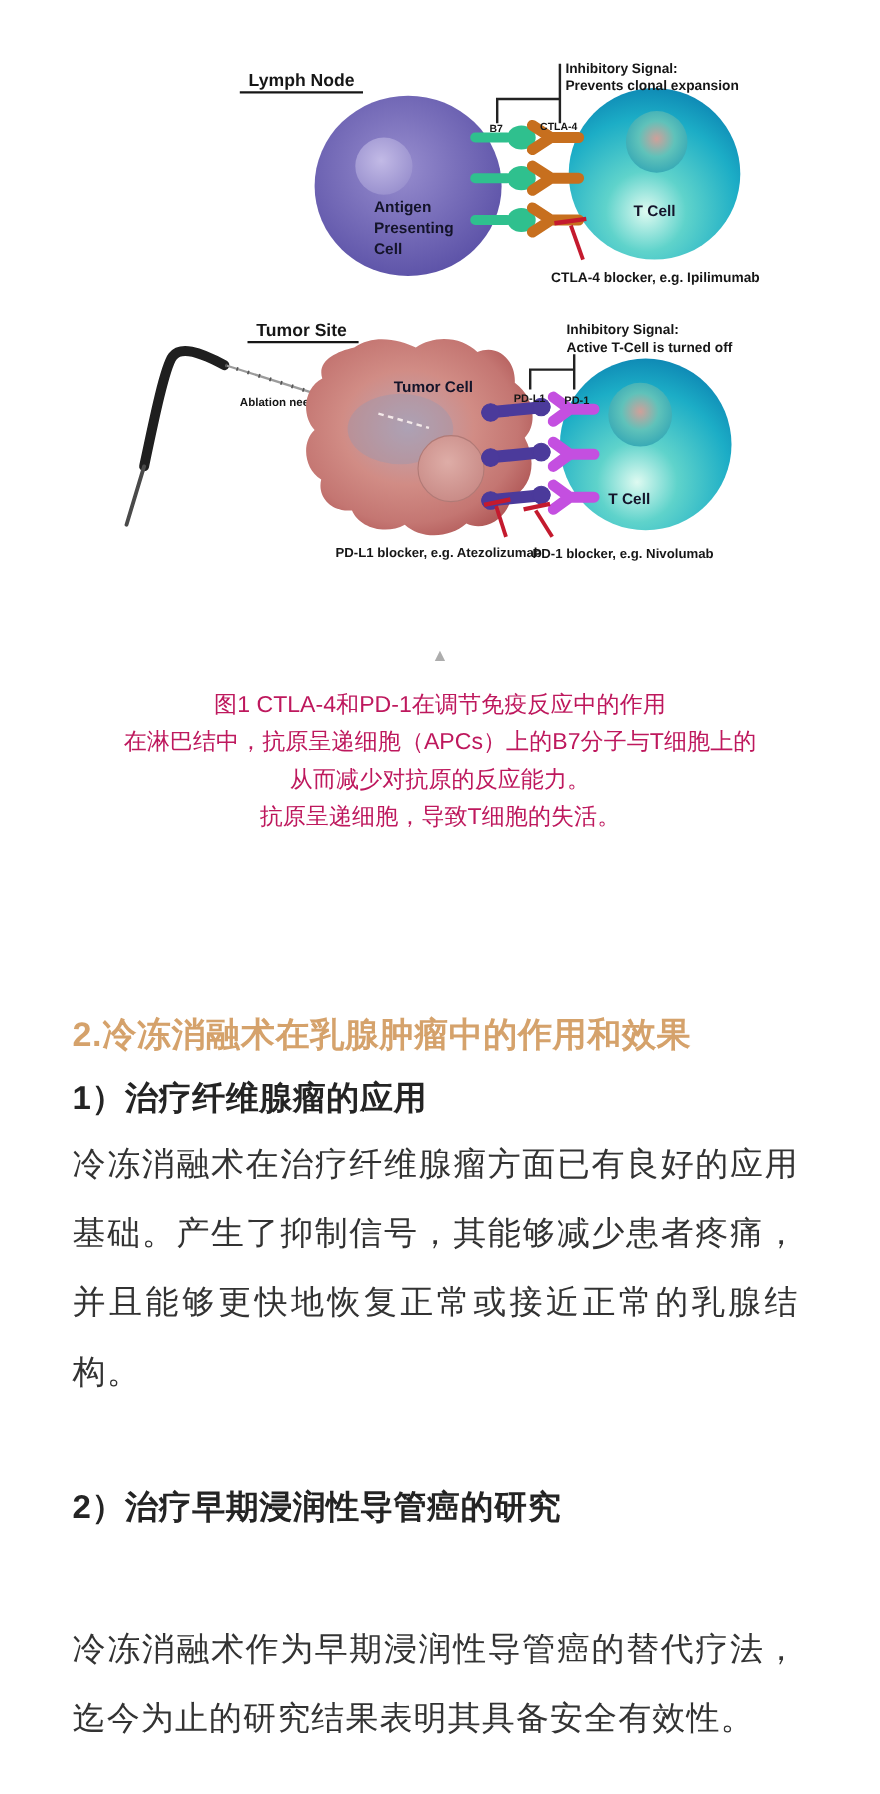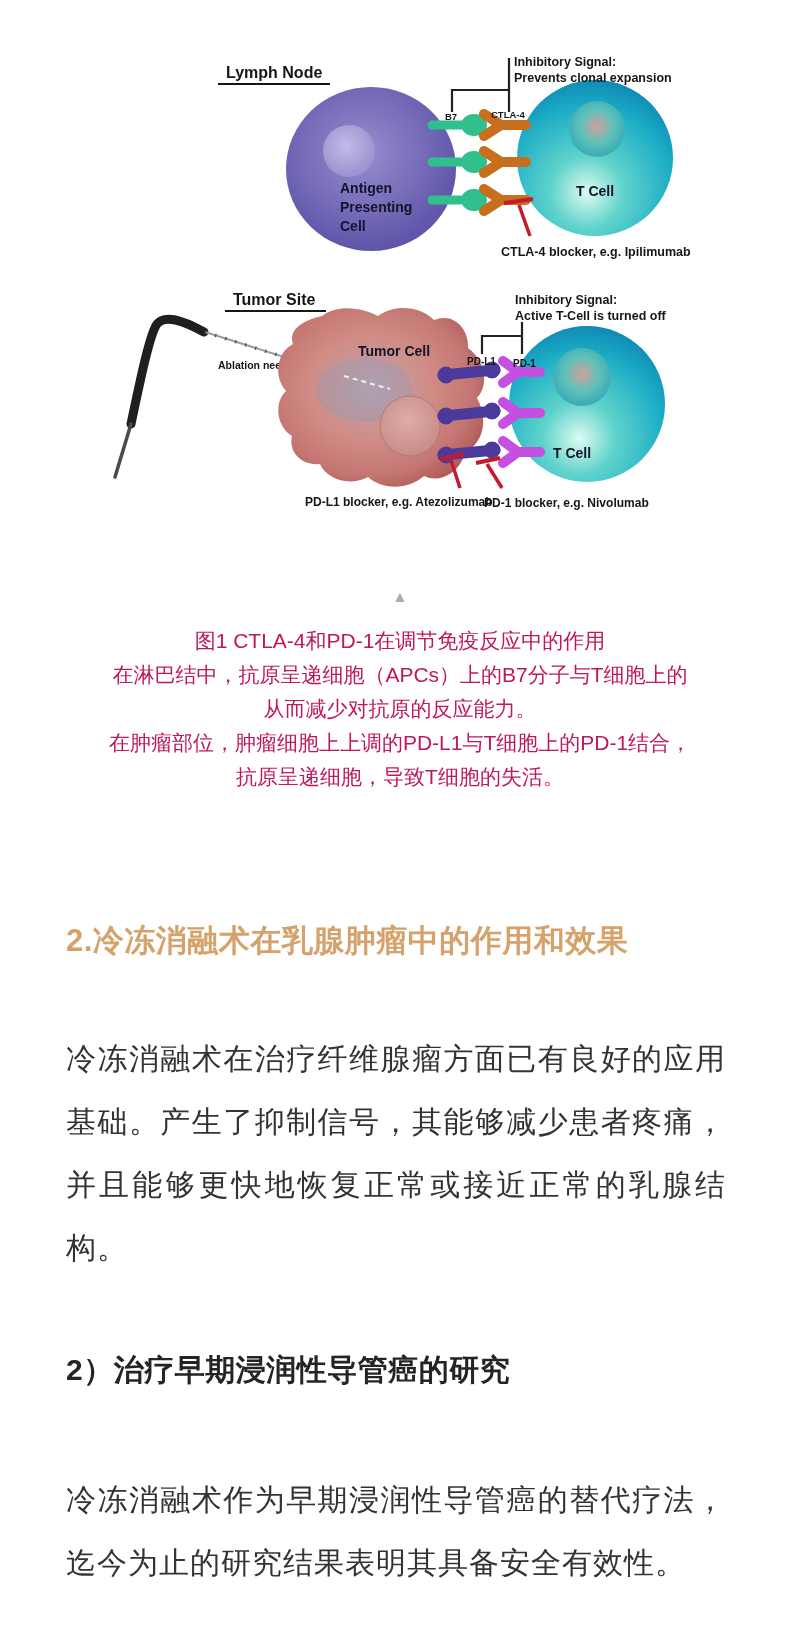--- a/index.html
+++ b/index.html
@@ -175,26 +175,26 @@
       <text x="472" y="507" class="d-anno" style="font-size:12px">PD-1 blocker, e.g. Nivolumab</text>
     </g>
   </svg>
 
   <div class="collapse-tri">▲</div>
 
   <div class="caption">
     <div>图1  CTLA-4和PD-1在调节免疫反应中的作用</div>
     <div>在淋巴结中，抗原呈递细胞（APCs）上的B7分子与T细胞上的</div>
     <div>从而减少对抗原的反应能力。</div>
-    <div>在肿瘤部位，肿瘤细胞上上调的PD-L1与T细胞上的PD-1结合，</div>
     <div>抗原呈递细胞，导致T细胞的失活。</div>
   </div>
 
   <div class="sec-heading">2.冷冻消融术在乳腺肿瘤中的作用和效果</div>
 
+  <div class="sub-heading sub1">1）治疗纤维腺瘤的应用</div>
 
   <div class="body-para para1">冷冻消融术在治疗纤维腺瘤方面已有良好的应用基础。产生了抑制信号，其能够减少患者疼痛，并且能够更快地恢复正常或接近正常的乳腺结构。</div>
 
   <div class="sub-heading sub2">2）治疗早期浸润性导管癌的研究</div>
 
   <div class="body-para para2">冷冻消融术作为早期浸润性导管癌的替代疗法，迄今为止的研究结果表明其具备安全有效性。</div>
 
 </div>
 
 </body></html>

